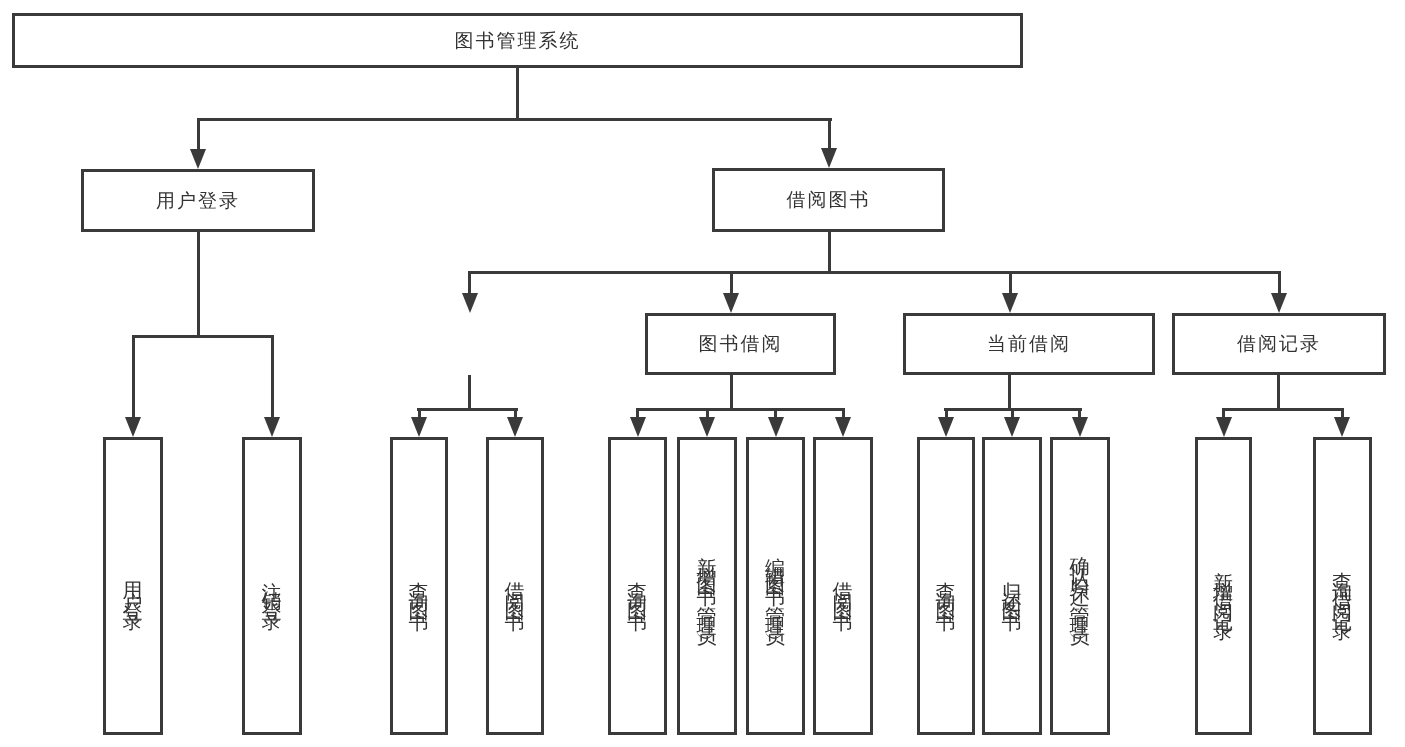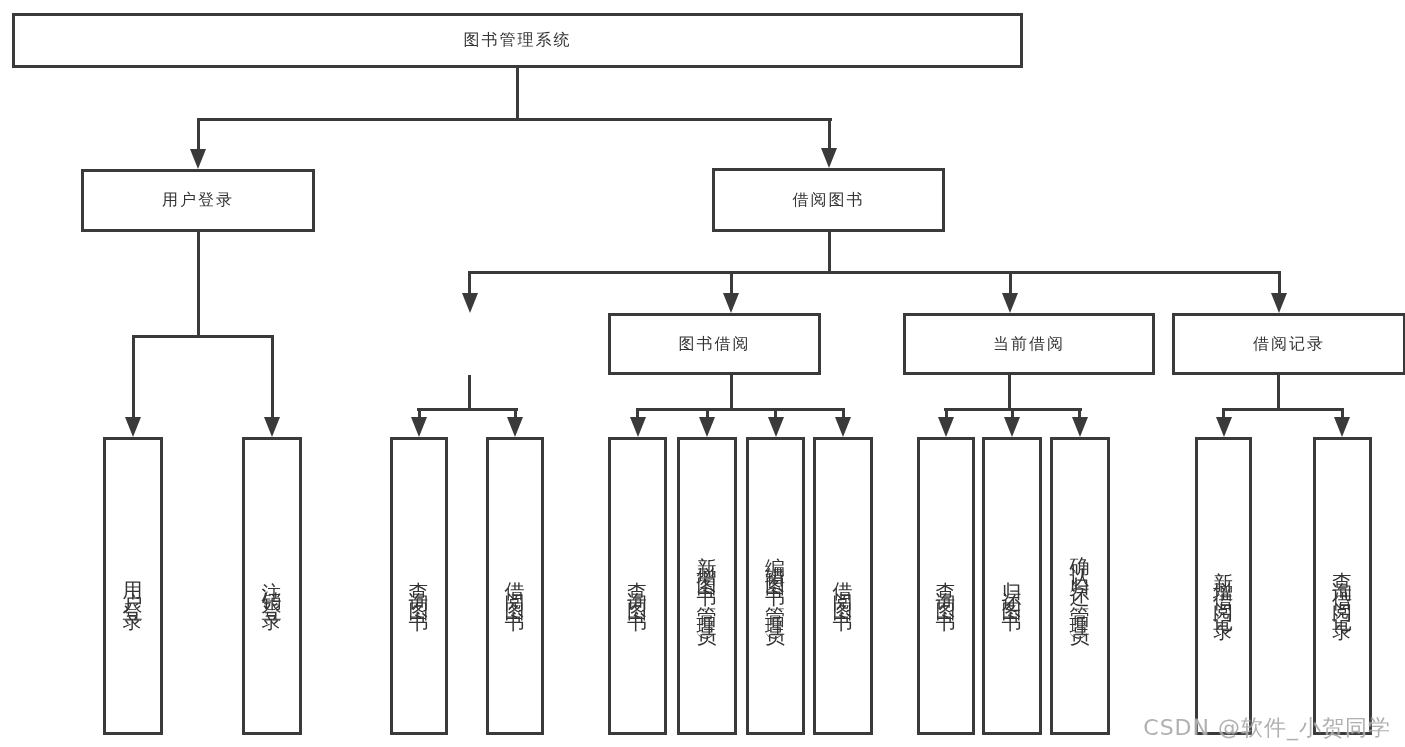--- a/index.html
+++ b/index.html
@@ -12,21 +12,21 @@
   }
   .box{
     position:absolute;
     box-sizing:border-box;
     border:3px solid #3a3a3a;
     background:#fff;
     display:flex;
     align-items:center;
     justify-content:center;
     color:#333;
-    font-size:16px;
+    font-size:19px;
     letter-spacing:2px;
     z-index:2;
   }
   .vbox{
     top:437px;height:298px;
     writing-mode:vertical-rl;
     text-orientation:mixed;
     font-size:20px;
     letter-spacing:10px;
     line-height:1;
@@ -57,23 +57,23 @@
 </head>
 <body>
 
 <div id="canvas">
 
   <div class="box" style="left:12px;top:13px;width:1011px;height:55px">图书管理系统</div>
 
   <div class="box" style="left:81px;top:169px;width:234px;height:63px">用户登录</div>
   <div class="box" style="left:712px;top:168px;width:233px;height:64px">借阅图书</div>
 
-  <div class="box l3" style="left:608px;width:213px">图书借阅</div>
+  <div class="box l3" style="left:645px;width:191px">图书借阅</div>
   <div class="box l3" style="left:903px;width:252px">当前借阅</div>
-  <div class="box l3" style="left:1172px;width:234px">借阅记录</div>
+  <div class="box l3" style="left:1172px;width:214px">借阅记录</div>
 
   <div class="box vbox" style="left:103px;width:60px">用户登录</div>
   <div class="box vbox" style="left:242px;width:60px">注销登录</div>
 
   <div class="box vbox" style="left:390px;width:58px">查询图书</div>
   <div class="box vbox" style="left:486px;width:58px">借阅图书</div>
 
   <div class="box vbox" style="left:608px;width:59px">查询图书</div>
   <div class="box vbox" style="left:677px;width:60px">新增图书（管理员）</div>
   <div class="box vbox" style="left:746px;width:59px">编辑图书（管理员）</div>
@@ -138,15 +138,14 @@
   <div class="vl" style="left:1078px;top:408px;height:13px"></div>
   <div class="ar" style="left:1072px;top:417px"></div>
 
   <div class="vl" style="left:1277px;top:375px;height:36px"></div>
   <div class="hl" style="left:1222px;top:408px;width:122px"></div>
   <div class="vl" style="left:1222px;top:408px;height:13px"></div>
   <div class="ar" style="left:1216px;top:417px"></div>
   <div class="vl" style="left:1341px;top:408px;height:13px"></div>
   <div class="ar" style="left:1334px;top:417px"></div>
 
-  <div id="watermark">CSDN @软件_小贺同学</div>
 
 </div>
 
 </body></html>

